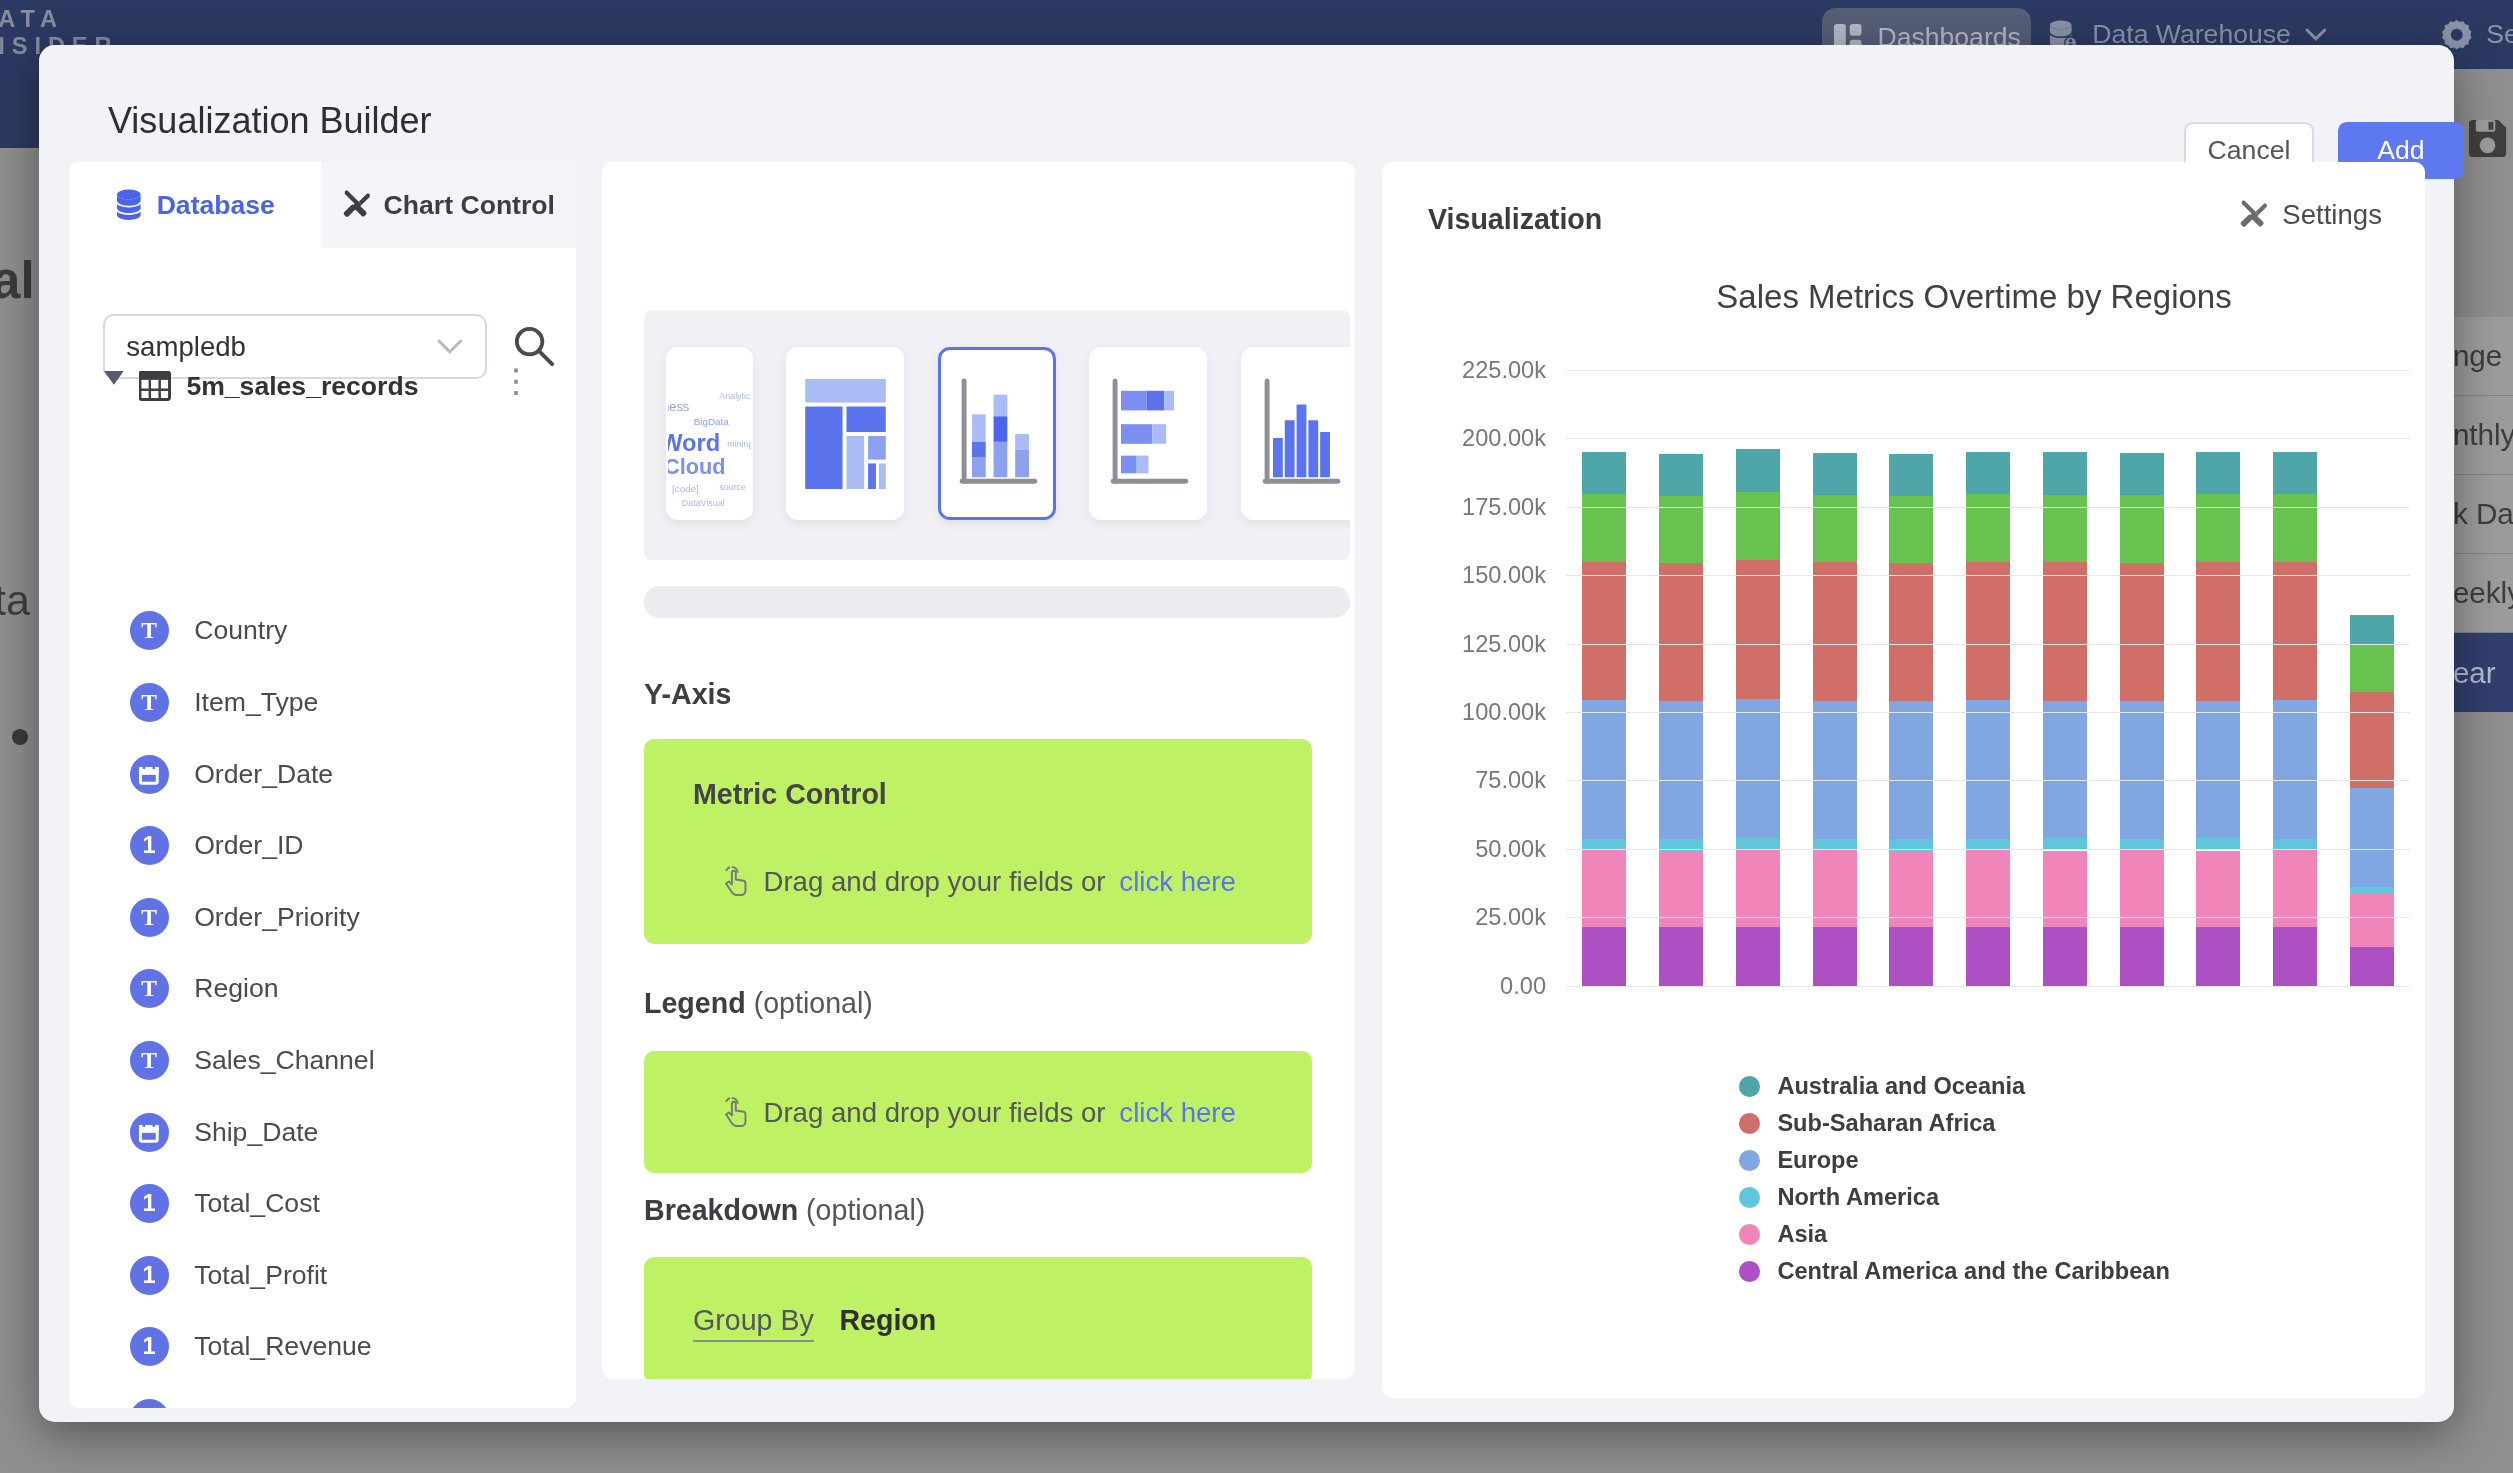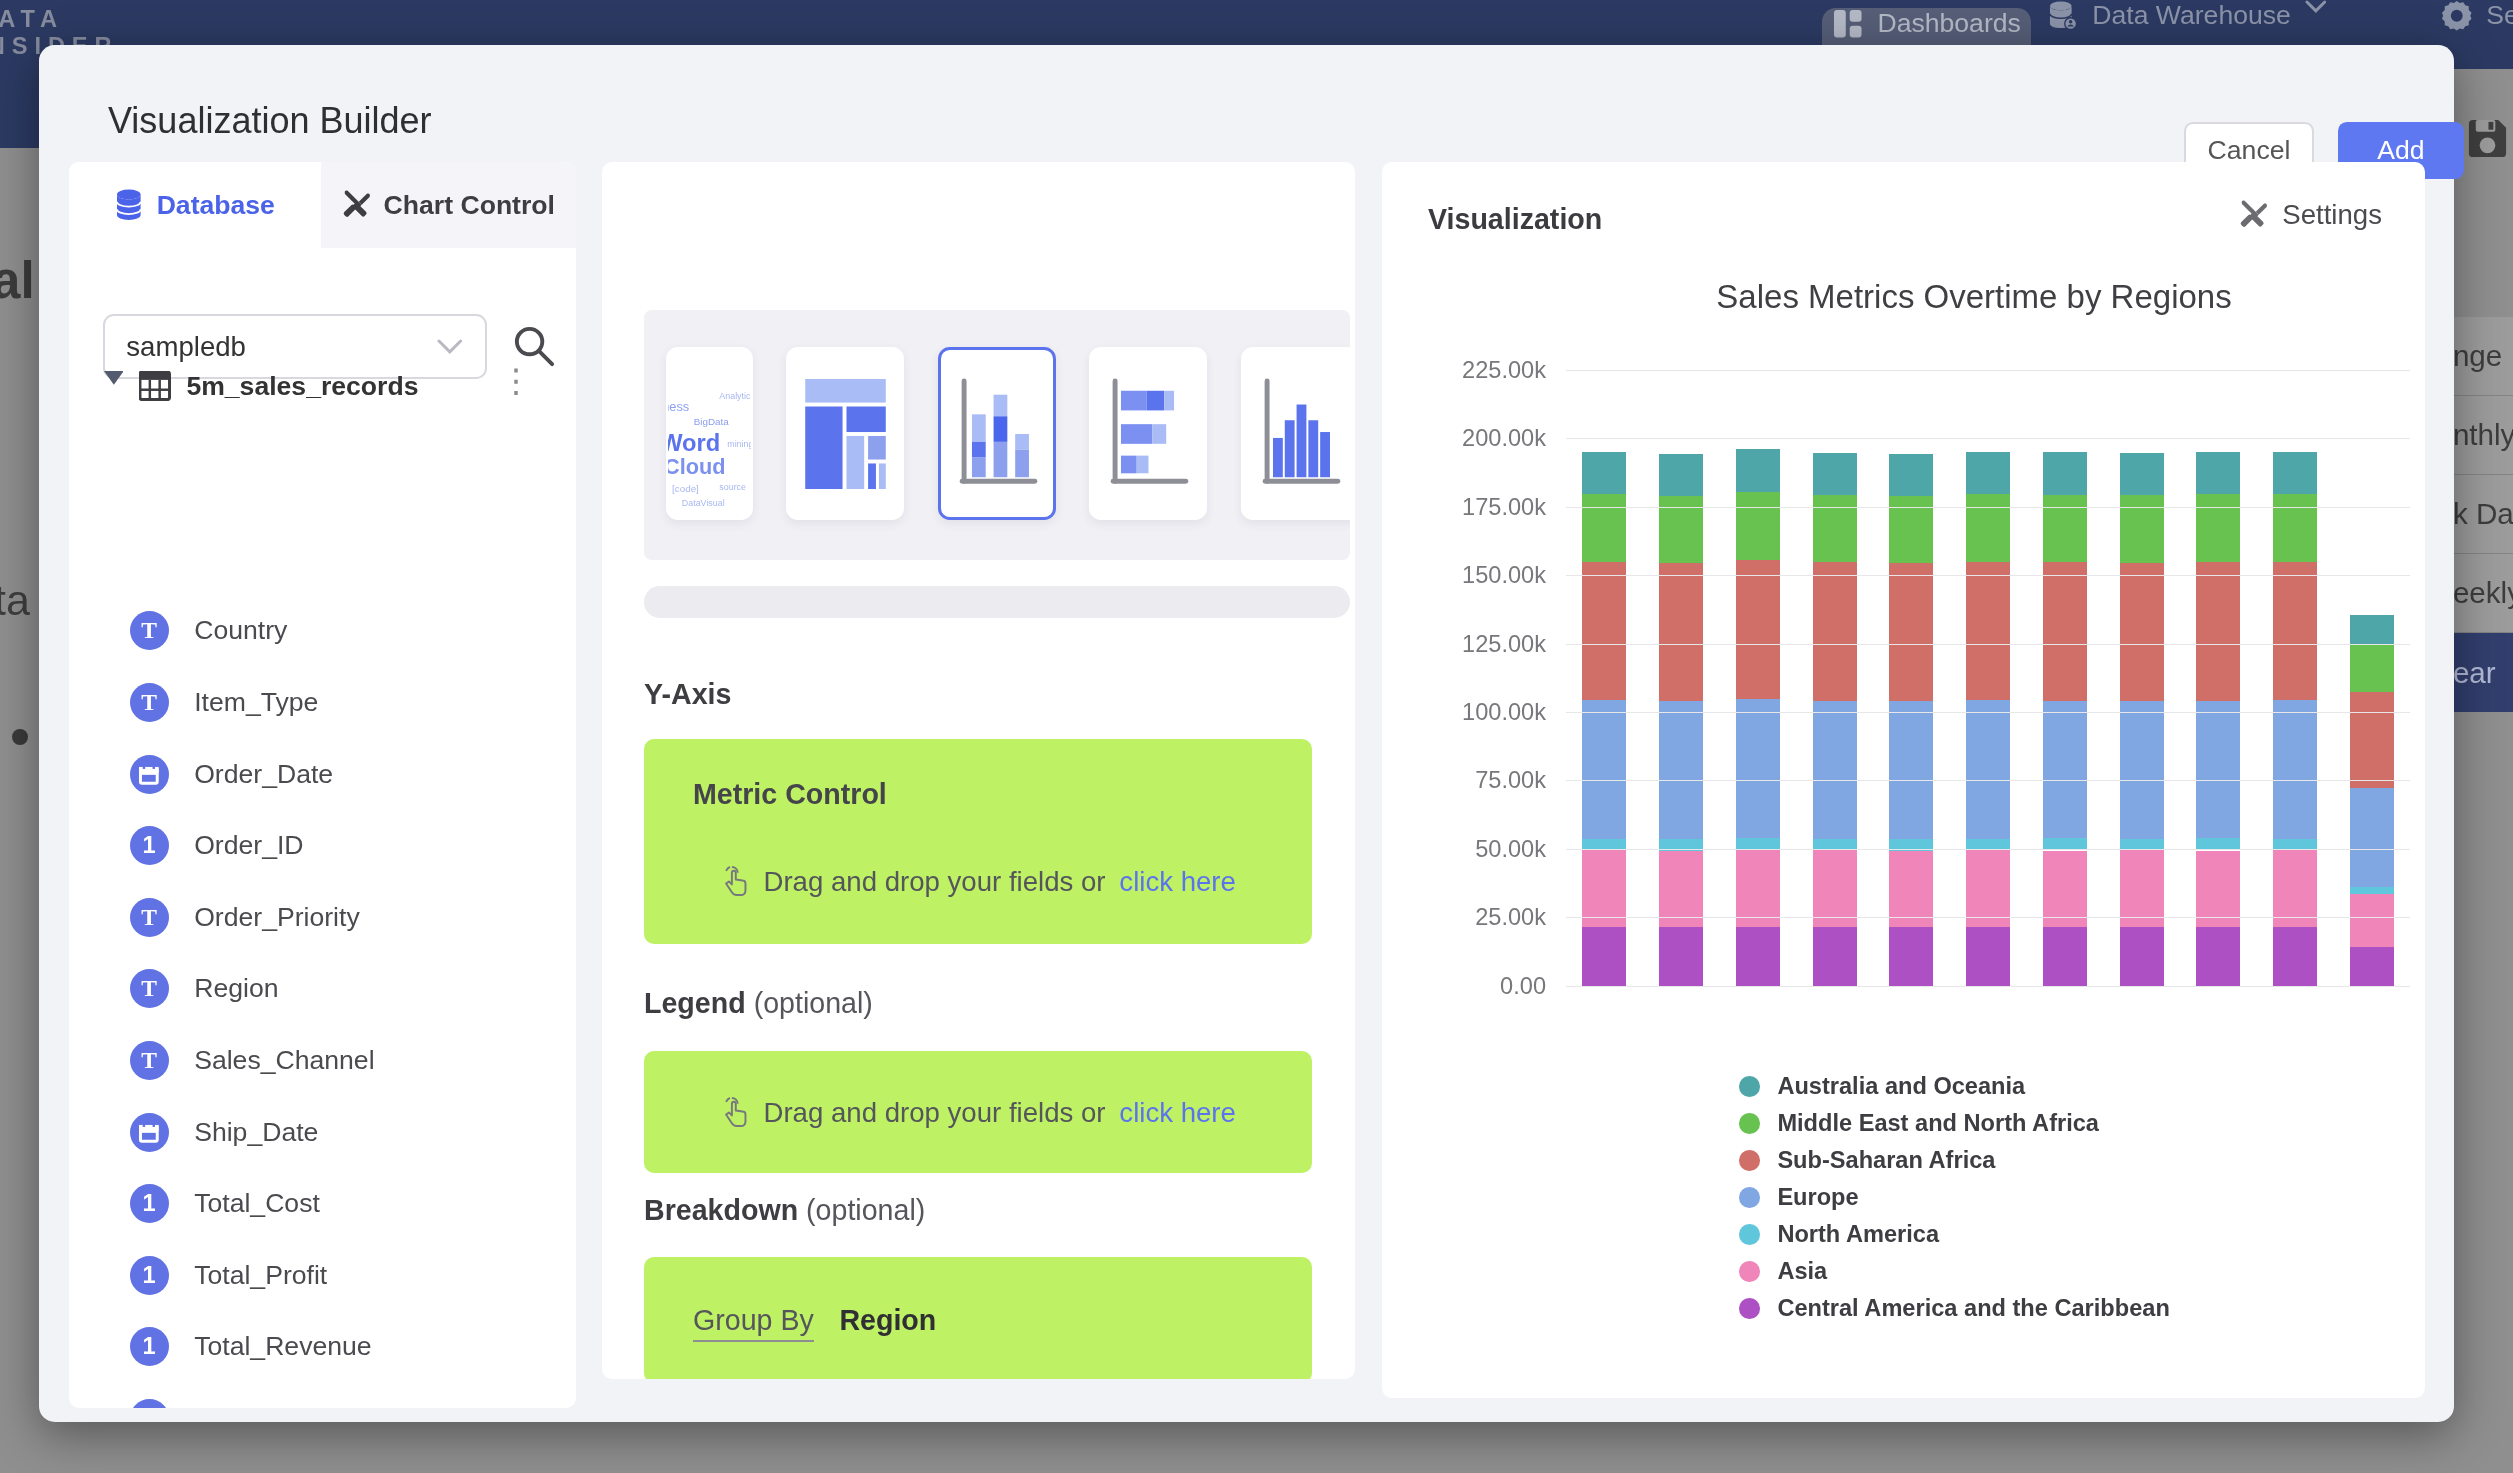--- a/index.html
+++ b/index.html
@@ -10,21 +10,21 @@
     position:relative;
     overflow:hidden;
   }
   .abs { position:absolute; }
 
   
   #top-nav { left:0; top:0; width:2514px; height:69px; background:#2c3a63; }
   #logo-block { left:0; top:0; width:41px; height:148px; background:#2c3a63; overflow:visible; }
   .logo-text { position:absolute; left:-25.6px; top:5.9px; width:217px; color:#868c9e; font-weight:bold;
                font-size:23.6px; letter-spacing:6.9px; line-height:27.6px; }
-  .nav-item { position:absolute; top:0; height:69px; display:flex; align-items:flex-start; gap:13.8px;
+  .nav-item { position:absolute; top:0; height:69px; display:flex; align-items:center; gap:13.8px;
               color:#8b93a8; font-size:26.6px; }
   #nav-dashboards { left:1822px; width:209px; background:#565e78; border-radius:13.8px; top:7.9px; height:59px;
                     justify-content:center; color:#b4b9c6; }
   #nav-warehouse { left:2047px; }
   #nav-settings  { left:2441px; width:73px; overflow:hidden; }
   .nav-icon { width:31.5px; height:31.5px; flex:0 0 auto; }
   #bg-frag-al { left:-7.9px; top:251px; color:#3c3c3c; font-size:51px; font-weight:bold; }
   #bg-frag-ta { left:-5.9px; top:576px; color:#3e3e3e; font-size:43px; }
   #bg-frag-dot { left:11.8px; top:729px; width:15.8px; height:15.8px; border-radius:50%; background:#3a3a3a; }
   #bg-save { left:2465px; top:116px; width:45px; height:45px; }
@@ -574,24 +574,20 @@
         <div class="ytick" style="top: 68px;">200.00k</div>
         <div class="gridline" style="top: 0px;"></div>
         <div class="ytick" style="top: 0px;">225.00k</div>
       </div>
     <div id="chart-legend">
         <div class="legend-row">
           <span class="legend-dot" style="background:#4fa6a9"></span>
           <span class="legend-label">Australia and Oceania</span>
         </div>
         <div class="legend-row">
-          <span class="legend-dot" style="background:#68c24f"></span>
-          <span class="legend-label">Middle East and North Africa</span>
-        </div>
-        <div class="legend-row">
           <span class="legend-dot" style="background:#d06f67"></span>
           <span class="legend-label">Sub-Saharan Africa</span>
         </div>
         <div class="legend-row">
           <span class="legend-dot" style="background:#81a7e3"></span>
           <span class="legend-label">Europe</span>
         </div>
         <div class="legend-row">
           <span class="legend-dot" style="background:#5fc6db"></span>
           <span class="legend-label">North America</span>

